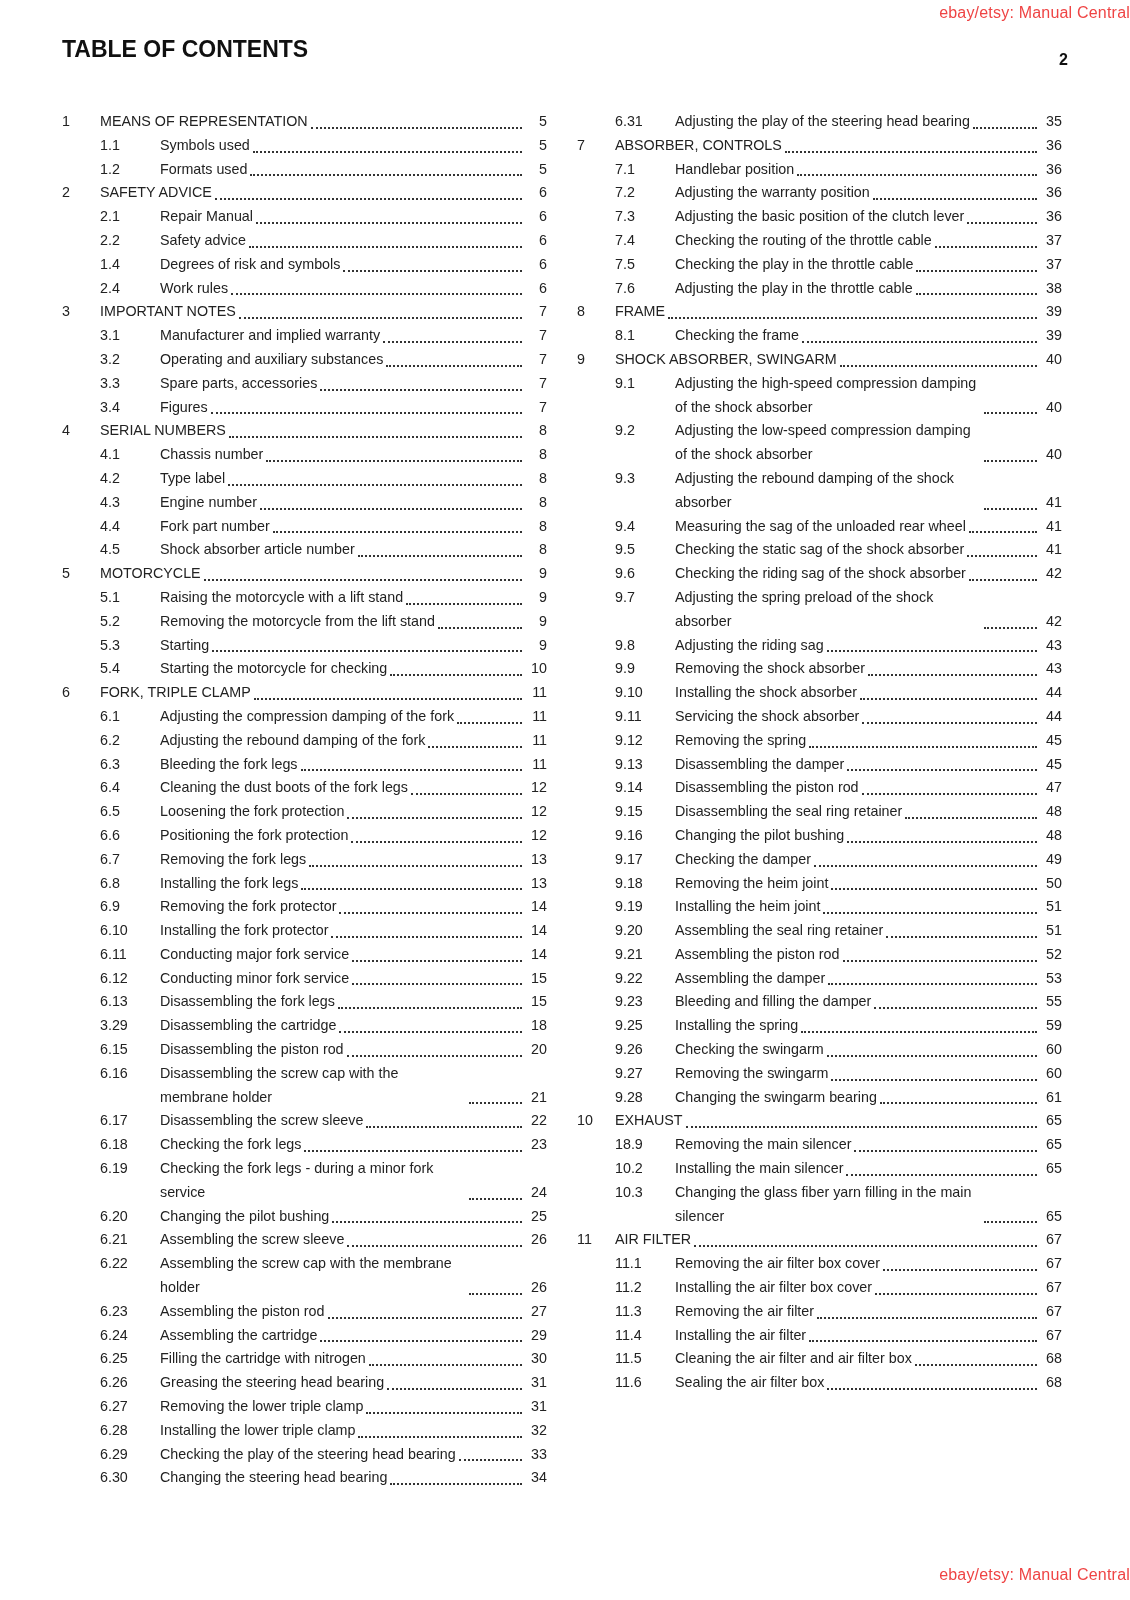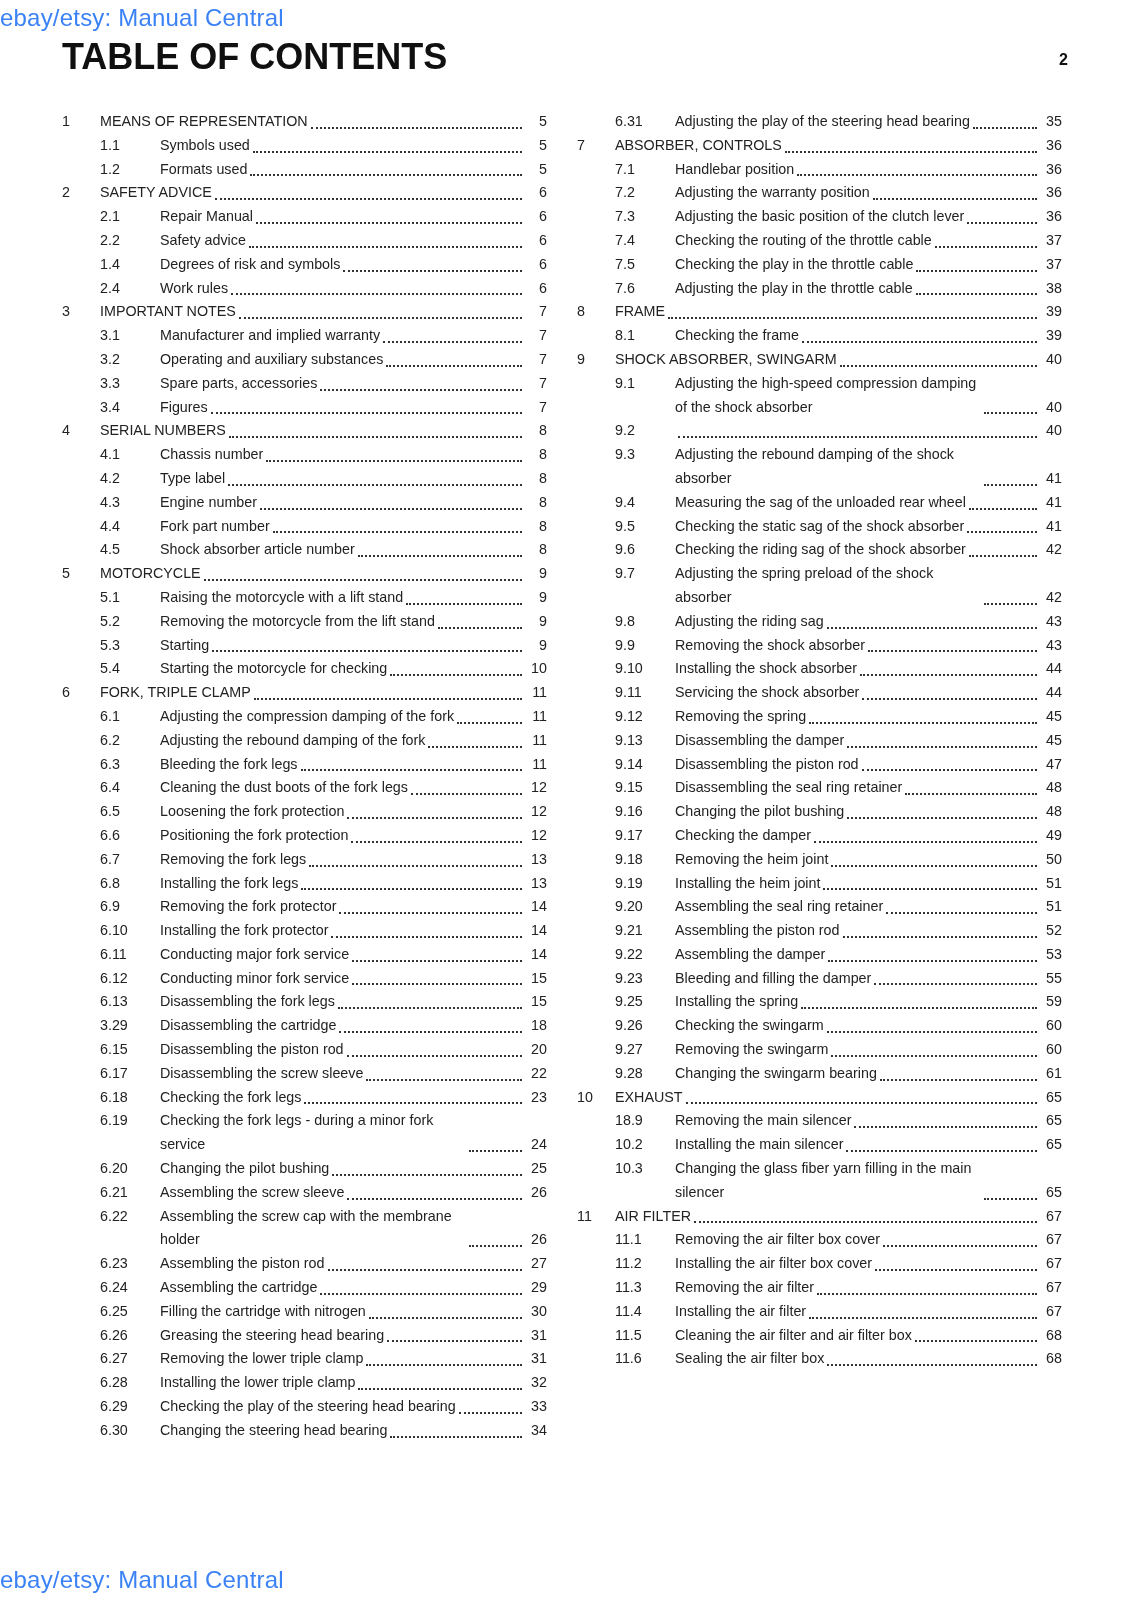--- a/index.html
+++ b/index.html
@@ -7,38 +7,38 @@
     width: 1130px; height: 1600px;
     background: #ffffff;
     position: relative;
     font-family: "Liberation Sans", sans-serif;
     color: #1e1e1e;
     overflow: hidden;
   }
   .watermark {
     position: absolute;
     left: 0; width: 100%;
-    text-align: left;
-    font-size: 24px;
+    text-align: right;
+    font-size: 16px;
     font-weight: 500;
-    color: #3b82f6;
+    color: #ef4444;
     letter-spacing: 0.2px;
   }
   .watermark.top { top: 4px; }
   .watermark.bottom { top: 1566px; }
   .title-row {
     position: absolute;
     top: 36px; left: 62px; right: 60px;
     display: flex;
     justify-content: space-between;
     align-items: flex-start;
   }
   .page-title {
     margin: 0;
-    font-size: 36px;
+    font-size: 23px;
     font-weight: 700;
     letter-spacing: 0px;
     color: #101010;
   }
   .page-number {
     font-size: 16px;
     font-weight: 700;
     margin-top: 15px;
     margin-right: 2px;
     color: #101010;
@@ -331,20 +331,26 @@
         <span class="dots"></span>
         <span class="pg">18</span>
       </div>
       <div class="entry lvl2">
         <span class="num">6.15</span>
         <span class="label">Disassembling the piston rod</span>
         <span class="dots"></span>
         <span class="pg">20</span>
       </div>
       <div class="entry lvl2">
+        <span class="num">6.16</span>
+        <span class="label">Disassembling the screw cap with the membrane holder</span>
+        <span class="dots"></span>
+        <span class="pg">21</span>
+      </div>
+      <div class="entry lvl2">
         <span class="num">6.17</span>
         <span class="label">Disassembling the screw sleeve</span>
         <span class="dots"></span>
         <span class="pg">22</span>
       </div>
       <div class="entry lvl2">
         <span class="num">6.18</span>
         <span class="label">Checking the fork legs</span>
         <span class="dots"></span>
         <span class="pg">23</span>
@@ -490,20 +496,21 @@
         <span class="pg">40</span>
       </div>
       <div class="entry lvl2">
         <span class="num">9.1</span>
         <span class="label">Adjusting the high-speed compression damping of the shock absorber</span>
         <span class="dots"></span>
         <span class="pg">40</span>
       </div>
       <div class="entry lvl2">
         <span class="num">9.2</span>
+        <span class="label">Adjusting the low-speed compression damping of the shock absorber</span>
         <span class="dots"></span>
         <span class="pg">40</span>
       </div>
       <div class="entry lvl2">
         <span class="num">9.3</span>
         <span class="label">Adjusting the rebound damping of the shock absorber</span>
         <span class="dots"></span>
         <span class="pg">41</span>
       </div>
       <div class="entry lvl2">

